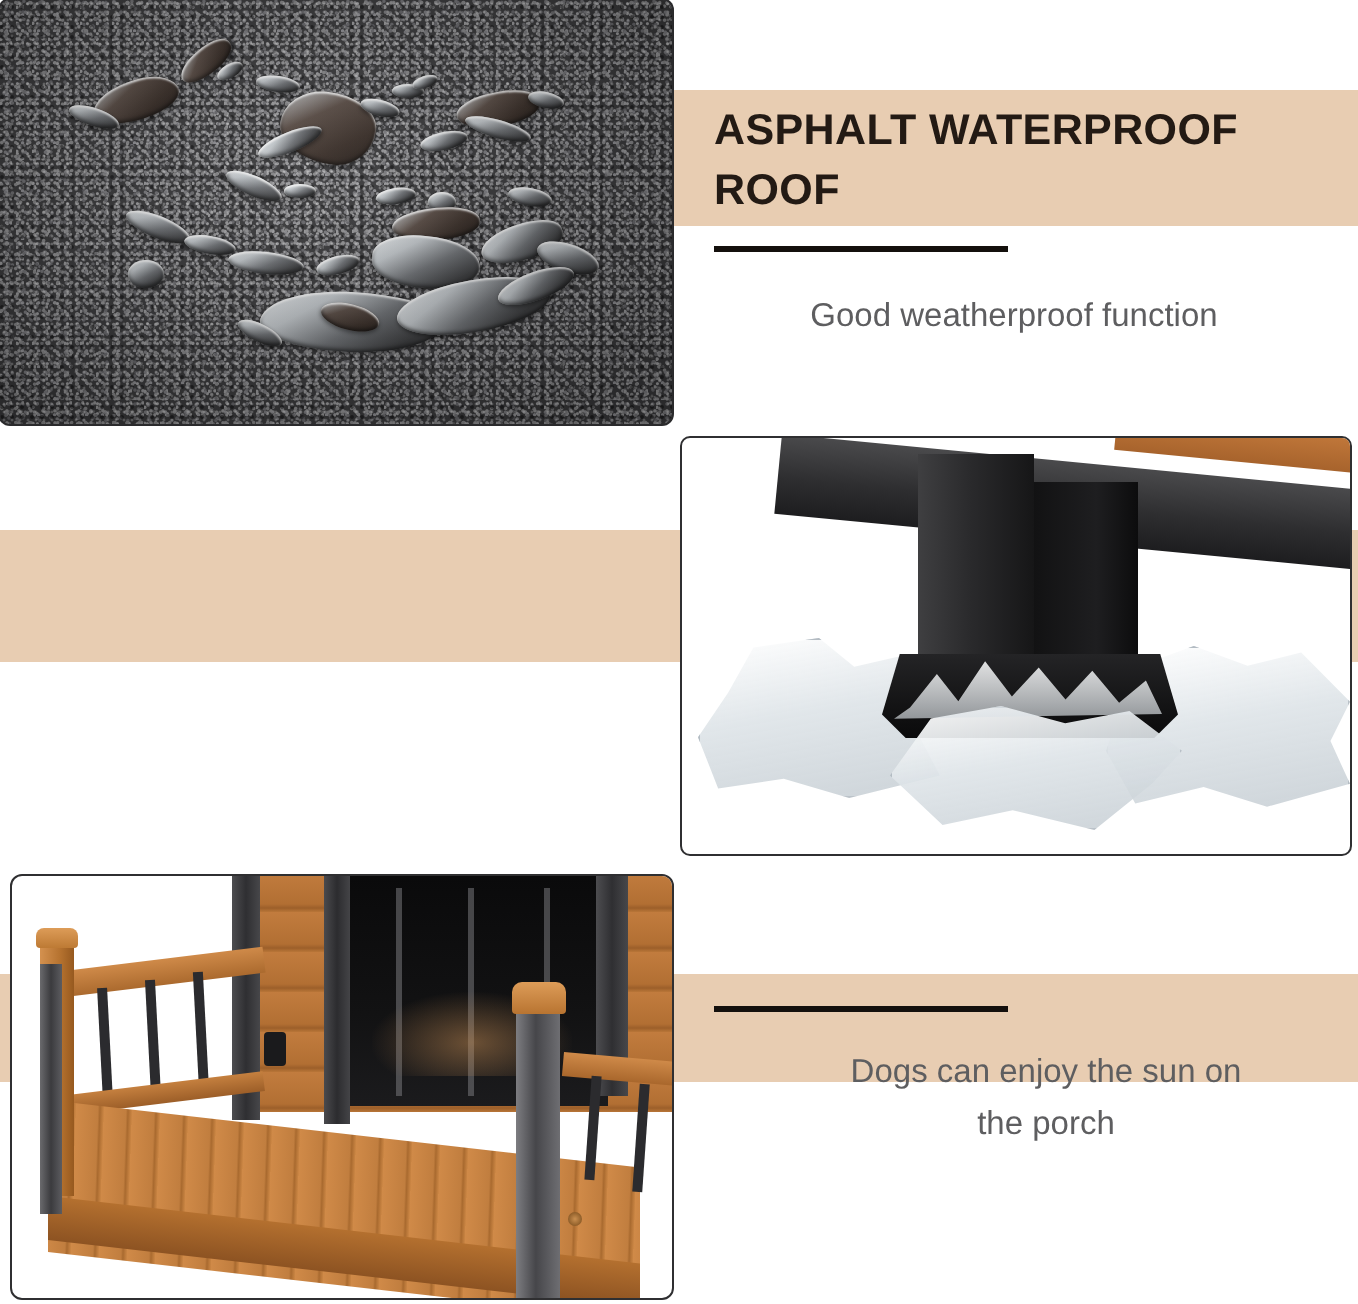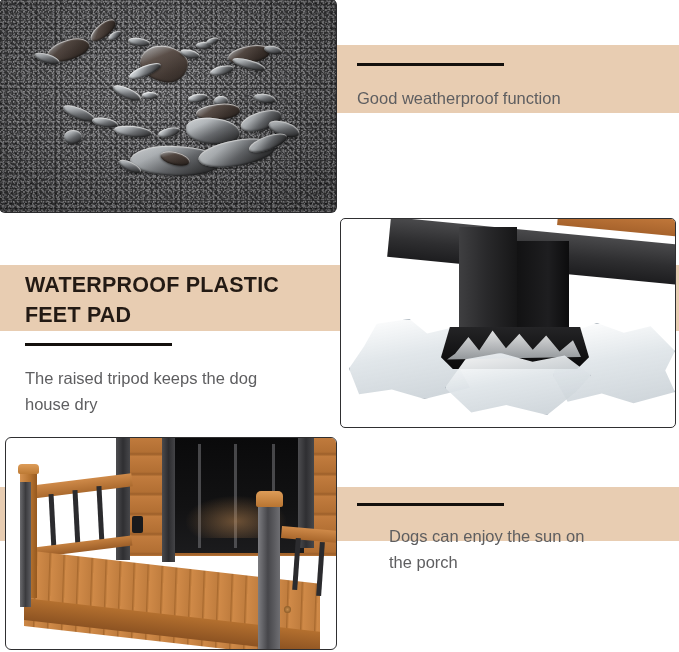--- a/index.html
+++ b/index.html
@@ -37,20 +37,21 @@
     width:147px; height:3px; background:#14100d;
     margin-top:13px;
   }
   #text-3 .divider { margin-top:11px; }
   .feature-desc {
     margin-top:19px;
     font-size:16.5px;
     line-height:26px;
     color:#5e5e60;
     white-space:pre-line;
+    text-align:center;
   }
   #text-3 .feature-desc { margin-top:17px;margin-left:32px; }
 
   
   #photo-roof {
     position:absolute; left:0px; top:0px; width:336px; height:212px;
     border-radius:5px; overflow:hidden;
     background:#3a3a3c;
     box-shadow:0 0 0 1px #2a2a2c;
   }
@@ -296,31 +297,26 @@
     <div class="bead" style="left:130px;top:146px;width:92px;height:30px;border-radius:46% 54% 50% 50%/55% 45% 55% 45%;transform:rotate(2deg);"></div>
     <div class="bead" style="left:198px;top:140px;width:78px;height:26px;border-radius:50%;transform:rotate(-10deg);"></div>
     <div class="bead dark" style="left:160px;top:152px;width:30px;height:13px;border-radius:50%;transform:rotate(14deg);"></div>
     <div class="bead" style="left:248px;top:136px;width:40px;height:14px;border-radius:50%;transform:rotate(-20deg);"></div>
     <div class="bead" style="left:118px;top:162px;width:24px;height:9px;border-radius:50%;transform:rotate(26deg);"></div>
 
     <div class="asphalt-vignette"></div>
   </div>
 
   <div class="feature-text" id="text-1">
+    <div class="feature-title">ASPHALT WATERPROOF
+ROOF</div>
     <div class="divider"></div>
     <div class="feature-desc">Good weatherproof function</div>
   </div>
 
-  <div class="feature-text" id="text-2">
-    <div class="feature-title">WATERPROOF PLASTIC
-FEET PAD</div>
-    <div class="divider"></div>
-    <div class="feature-desc">The raised tripod keeps the dog
-house dry</div>
-  </div>
 
   <div id="photo-feet">
     <div id="feet-beam-wood"></div>
     <div id="feet-beam"></div>
     <div id="feet-leg"></div>
     <div id="feet-leg-inner"></div>
     <div class="splash" id="splash-left"></div>
     <div class="splash" id="splash-right"></div>
     <div id="feet-pad"></div>
     <div class="splash" id="splash-front"></div>

